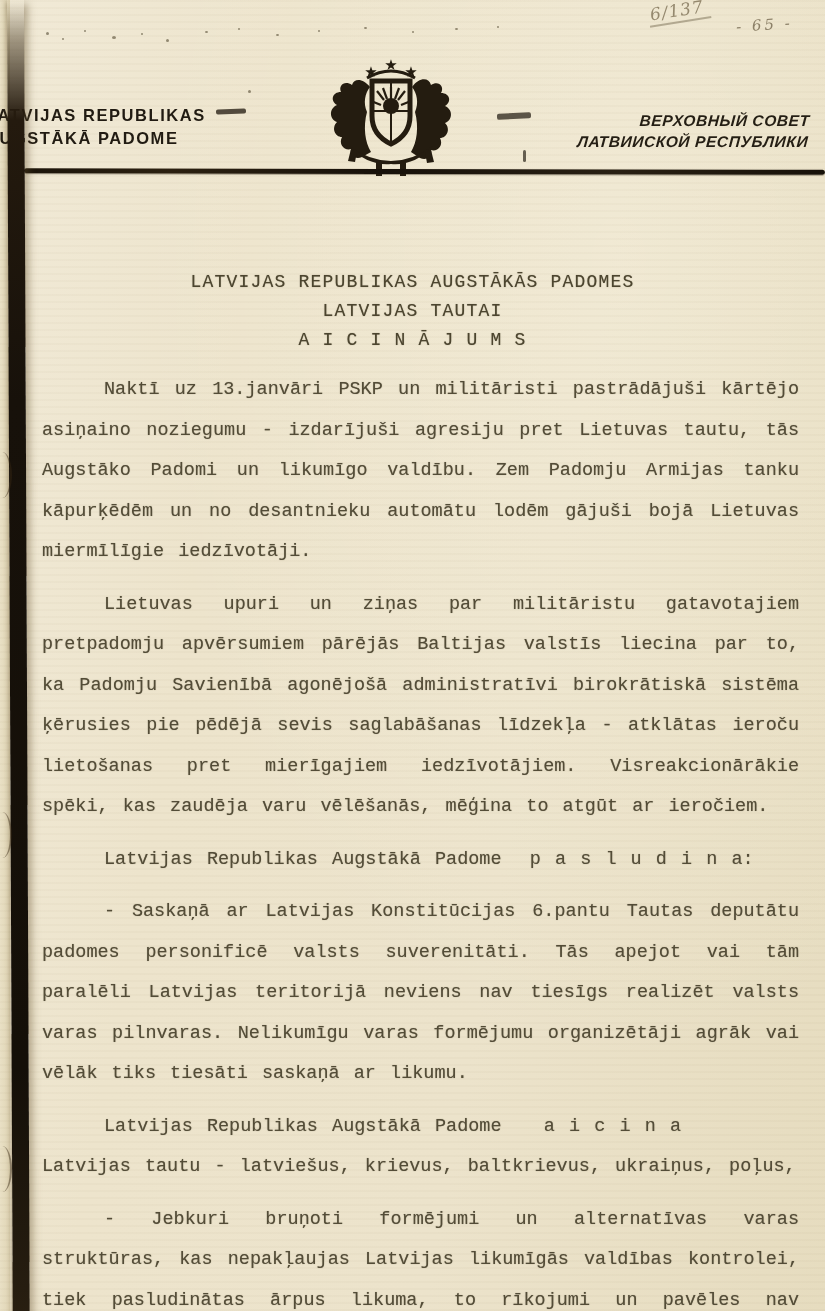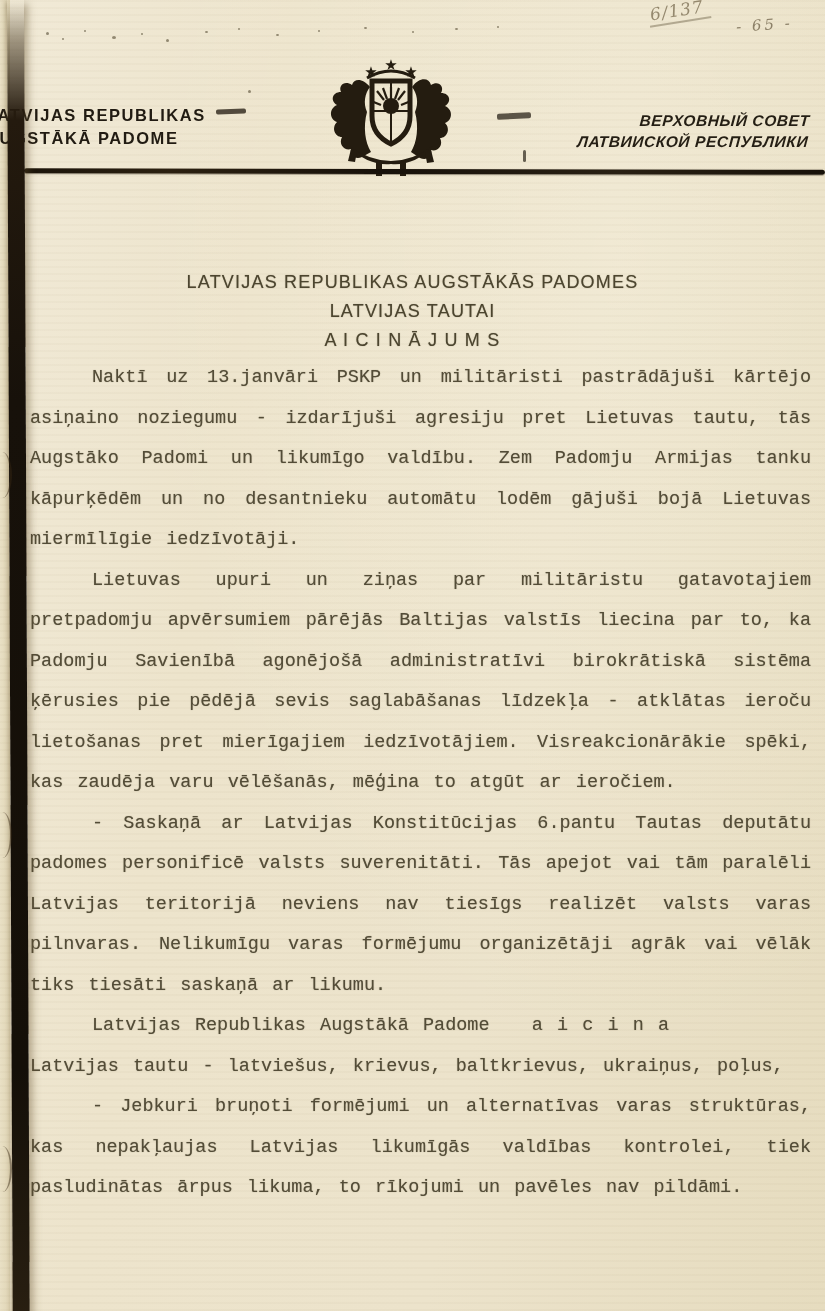--- a/index.html
+++ b/index.html
@@ -70,32 +70,32 @@
   .emblem{position:absolute;left:320px;top:54px;width:142px;height:126px;z-index:2;}
   .rule{
     position:absolute;left:24px;top:169px;width:801px;height:5px;z-index:3;
     transform:rotate(.12deg);border-radius:3px;
     background:linear-gradient(90deg,#1b140a,#2b2010 18%,#17110a 45%,#292013 74%,#171109);
     box-shadow:0 1px 0 rgba(40,30,15,.35);
   }
   
   .title{
     position:absolute;left:0;right:0;top:268px;text-align:center;z-index:2;
-    font-family:Liberation Sans, sans-serif;color:#4c452f;
+    font-family:Liberation Mono, monospace;color:#4c452f;
     font-size:18px;line-height:29px;letter-spacing:1.2px;
     text-shadow:0 0 1px rgba(76,69,47,.55);
   }
   .body-text{
     position:absolute;left:30px;right:14px;top:358px;z-index:2;
     font-family:"Liberation Mono",monospace;color:#534c37;
     font-size:18.5px;line-height:40.5px;word-spacing:3px;
     text-shadow:0 0 1px rgba(83,76,55,.5);
   }
   .body-text p{
-    margin:0;text-indent:62px;text-align:justify;white-space:pre-wrap;
+    margin:12px;text-indent:62px;text-align:justify;white-space:pre-wrap;
   }
 </style>
 </head>
 <body>
 
 <div class="scan">
 
   <div class="page-edge"></div>
   <div class="gutter"></div>
 
@@ -178,19 +178,20 @@
 
   <div class="title">
     <div>LATVIJAS REPUBLIKAS AUGSTĀKĀS PADOMES</div>
     <div>LATVIJAS TAUTAI</div>
     <div>A I C I N Ā J U M S</div>
   </div>
 
   <div class="body-text">
     <p>Naktī uz 13.janvāri PSKP un militāristi pastrādājuši kārtējo asiņaino noziegumu - izdarījuši agresiju pret Lietuvas tautu, tās Augstāko Padomi un likumīgo valdību. Zem Padomju Armijas tanku kāpurķēdēm un no desantnieku automātu lodēm gājuši bojā Lietuvas miermīlīgie iedzīvotāji.</p>
     <p>Lietuvas upuri un ziņas par militāristu gatavotajiem pretpadomju apvērsumiem pārējās Baltijas valstīs liecina par to, ka Padomju Savienībā agonējošā administratīvi birokrātiskā sistēma ķērusies pie pēdējā sevis saglabāšanas līdzekļa - atklātas ieroču lietošanas pret mierīgajiem iedzīvotājiem. Visreakcionārākie spēki, kas zaudēja varu vēlēšanās, mēģina to atgūt ar ieročiem.</p>
+    <p>Latvijas Republikas Augstākā Padome  p a s l u d i n a:</p>
     <p>- Saskaņā ar Latvijas Konstitūcijas 6.pantu Tautas deputātu padomes personificē valsts suverenitāti. Tās apejot vai tām paralēli Latvijas teritorijā neviens nav tiesīgs realizēt valsts varas pilnvaras. Nelikumīgu varas formējumu organizētāji agrāk vai vēlāk tiks tiesāti saskaņā ar likumu.</p>
     <p>Latvijas Republikas Augstākā Padome   a i c i n a
 Latvijas tautu - latviešus, krievus, baltkrievus, ukraiņus, poļus,</p>
     <p>- Jebkuri bruņoti formējumi un alternatīvas varas struktūras, kas nepakļaujas Latvijas likumīgās valdības kontrolei, tiek pasludinātas ārpus likuma, to rīkojumi un pavēles nav pildāmi.</p>
   </div>
 
 </div>
 
 </body></html>

